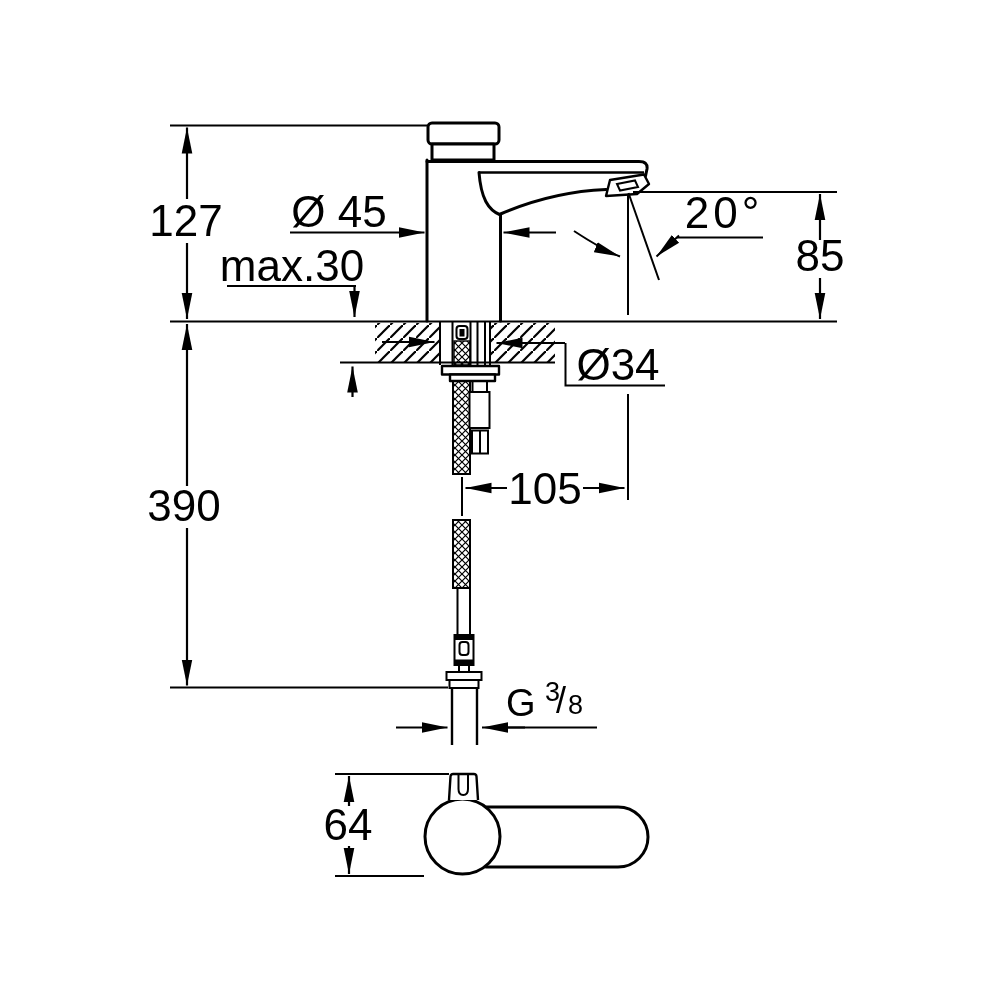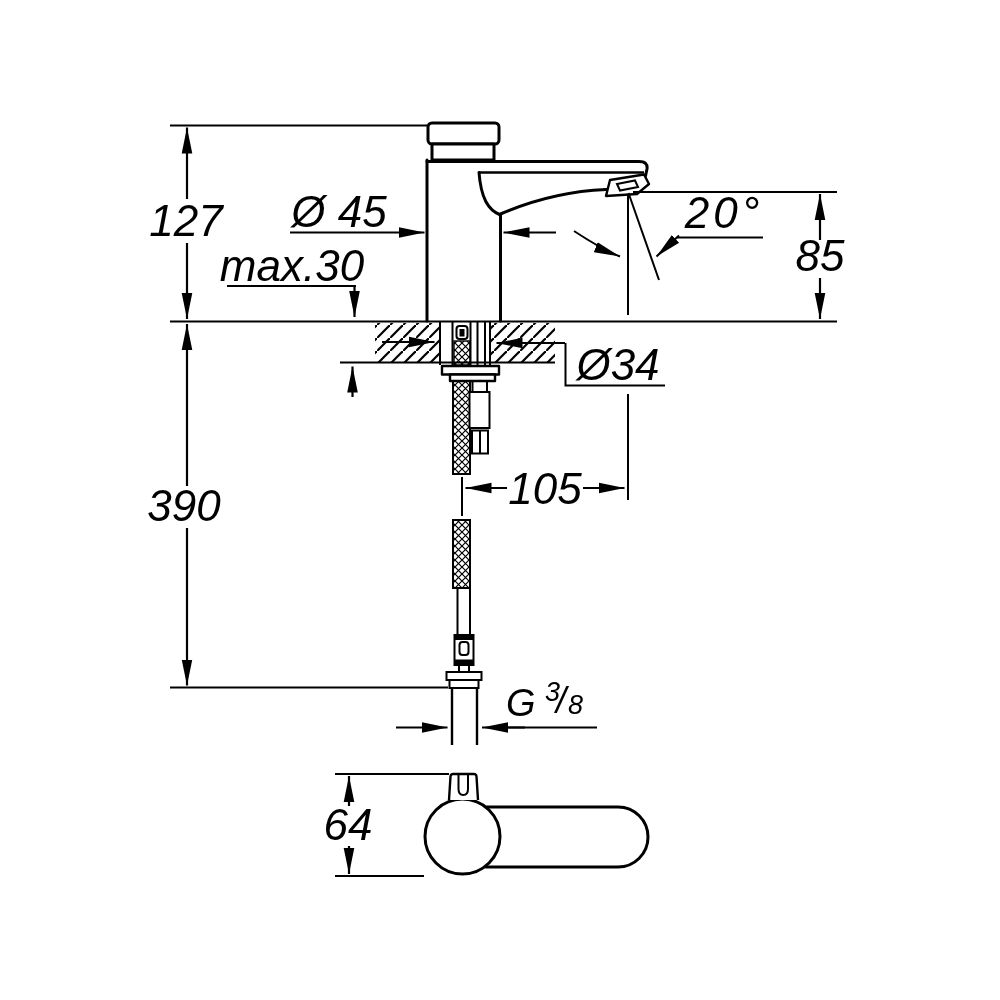--- a/index.html
+++ b/index.html
@@ -1,17 +1,17 @@
 <!DOCTYPE html>
 <html style="--line-color: #000000; --bg-color: #ffffff;"><head>
 <meta charset="utf-8">
 <style>
   :root { --line-color:#000000; --bg-color:#ffffff; }
   html,body { margin:0; padding:0; background:var(--bg-color); }
-  .canvas { width:1000px; height:1000px; background:var(--bg-color); position:relative;font-style:italic; }
+  .canvas { width:1000px; height:1000px; background:var(--bg-color); position:relative; }
   svg { display:block; color:var(--line-color); }
   .draw  { fill:none; stroke:currentColor; stroke-width:3;   stroke-linejoin:round; stroke-linecap:round; }
   .draw2 { fill:none; stroke:currentColor; stroke-width:2.4; stroke-linejoin:round; }
   .dim   { fill:none; stroke:currentColor; stroke-width:2.2; stroke-linecap:butt; }
   .thin  { fill:none; stroke:currentColor; stroke-width:2; }
   .whitefill { fill:var(--bg-color); }
   .lbl { font-family:"Liberation Sans","DejaVu Sans",sans-serif; font-size:44px; fill:currentColor; stroke:none; }
   .lbl-mid { text-anchor:middle; }
   .lbl-sm { font-size:27px; }
   .lbl-g  { font-size:38px; }

